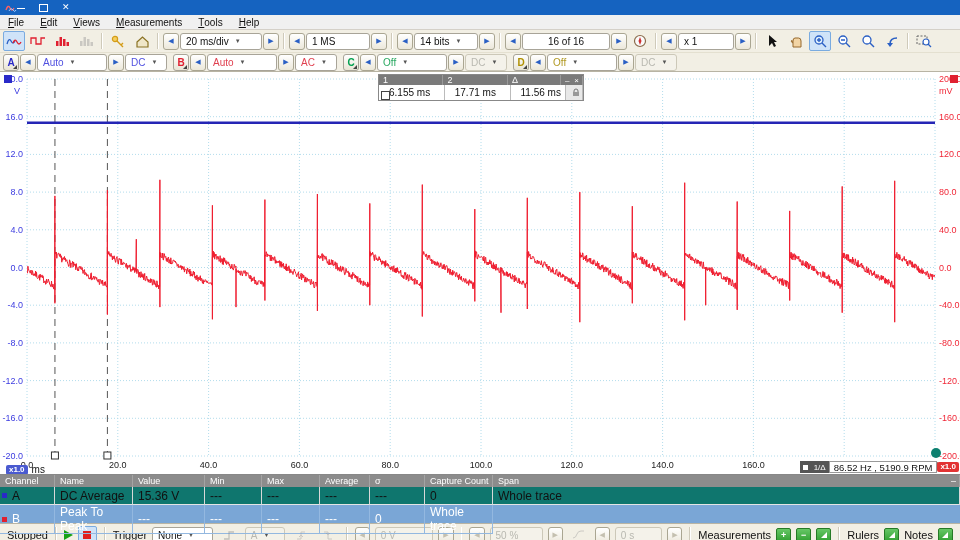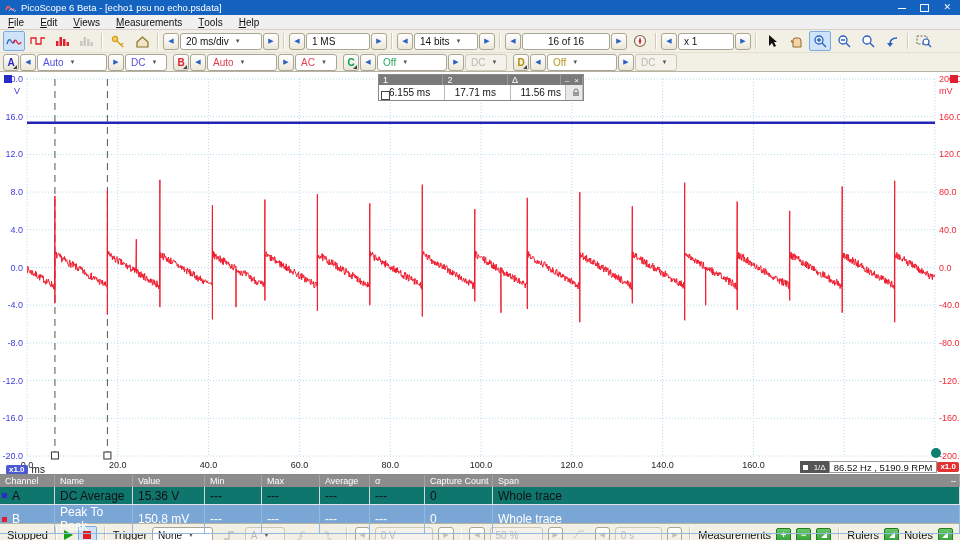--- a/index.html
+++ b/index.html
@@ -127,21 +127,20 @@
 </head>
 <body>
 
 <div id="app">
 
   <div class="titlebar">
     <svg width="12" height="10">
       <path d="M1 7 Q3 1 5 5 T9 5" stroke="#ff6060" fill="none" stroke-width="1.4"></path>
       <path d="M4 8 Q6 4 8 7 T11 7" stroke="#9ecbff" fill="none" stroke-width="1"></path>
     </svg>
-    <span class="ttext">PicoScope 6 Beta - [echo1 psu no echo.psdata]</span>
     <div class="wbtns">
       <span class="wmin"></span>
       <span class="wmax"></span>
       <span class="wclose">✕</span>
     </div>
   </div>
 
   <div class="menubar">
     <span class="menu-item"><u>F</u>ile</span>
     <span class="menu-item"><u>E</u>dit</span>
@@ -475,21 +474,20 @@
       <div>---</div>
       <div>0</div>
       <div>Whole trace</div>
     </div>
     <div class="mt-row mt-r rowB">
       <div>
           <span class="chsq" style="background:#e02030"></span>
           <span>B</span>
         </div>
       <div>Peak To Peak</div>
-      <div>150.8 mV</div>
       <div>---</div>
       <div>---</div>
       <div>---</div>
       <div>---</div>
       <div>0</div>
       <div>Whole trace</div>
     </div>
   </div>
 
   <div id="status">

